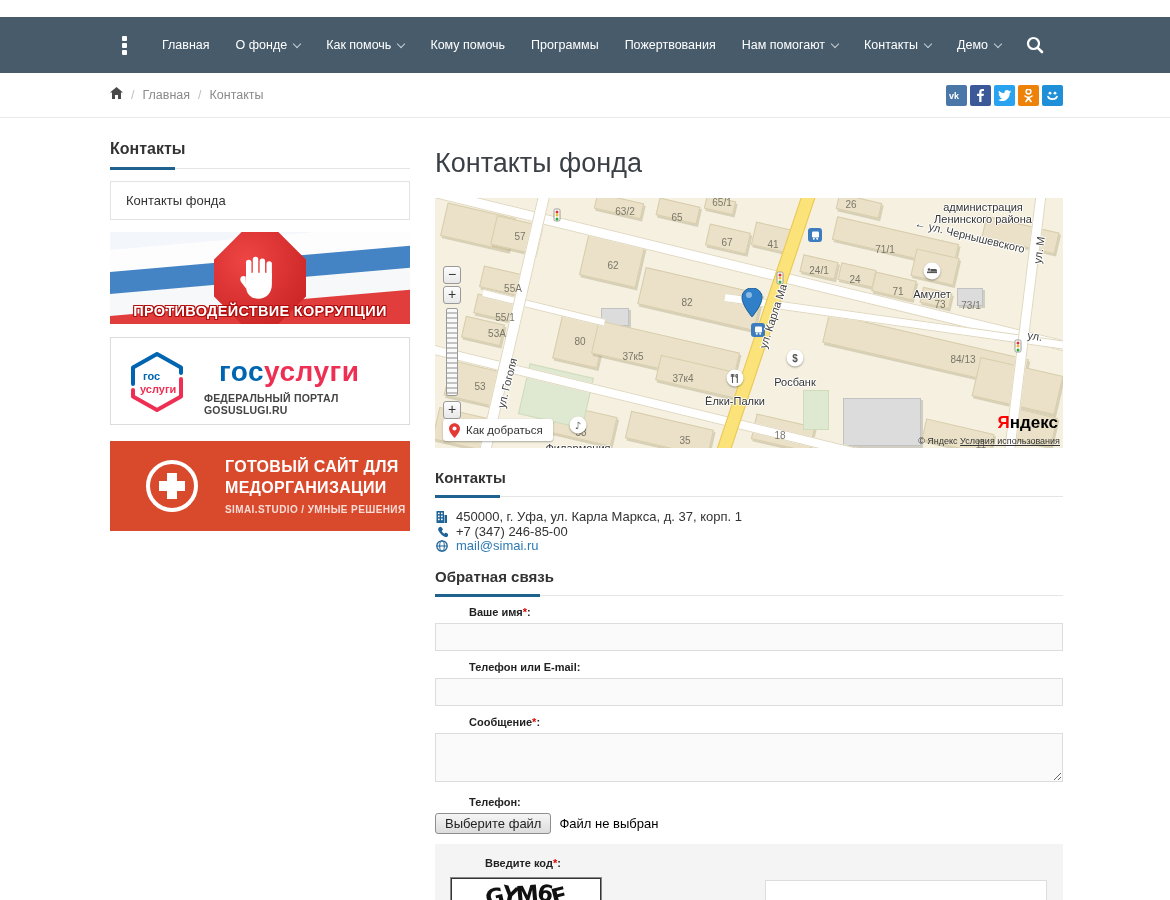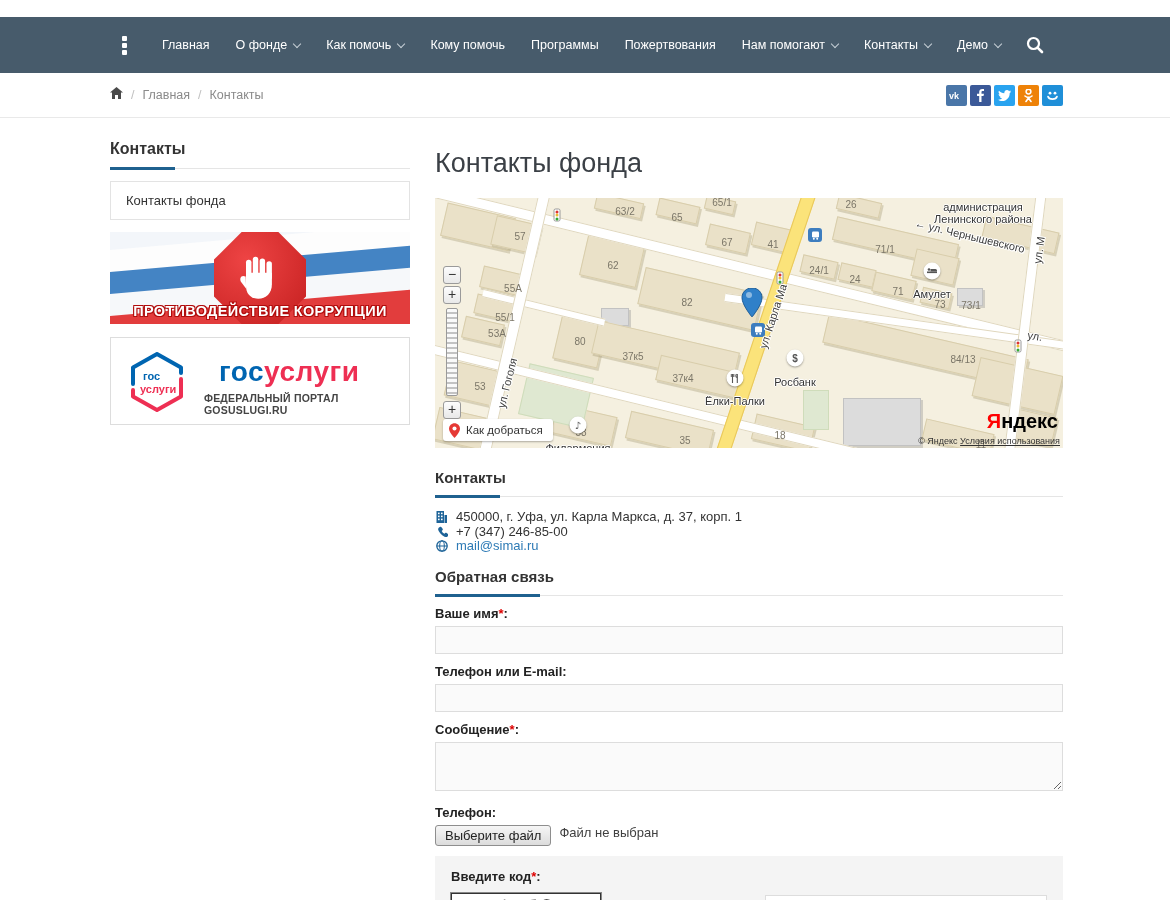--- a/index.html
+++ b/index.html
@@ -93,43 +93,43 @@
   .tlight { position:absolute; width:7px; height:13px; background:#fff; border:1px solid #999; border-radius:2px;
     display:flex; flex-direction:column; align-items:center; justify-content:space-evenly; transform:translate(-50%,-50%); }
   .tlight i { width:3px; height:3px; border-radius:50%; display:block; }
   .zoomcol { position:absolute; left:8px; top:68px; width:18px; }
   .zbtn { width:18px; height:18px; background:linear-gradient(#fdfdfd,#e8e8e8); border:1px solid #9a9a9a; border-radius:3px;
     font-size:14px; line-height:15px; text-align:center; color:#333; cursor:pointer; margin-bottom:2px; }
   .zslider { width:12px; height:88px; margin:4px 0 5px 3px; border:1px solid #9a9a9a; border-radius:2px;
     background:repeating-linear-gradient(180deg,#fafafa 0 3px,#c3c3c3 3px 5px); cursor:pointer; }
   .routebtn { position:absolute; left:8px; top:221px; height:22px; background:#fff; border-radius:3px; box-shadow:0 1px 2px rgba(0,0,0,.3);
     display:flex; align-items:center; padding:0 10px 0 6px; font-size:11.5px; color:#333; cursor:pointer; gap:6px; }
-  .ylogo { position:absolute; right:5px; bottom:15px; font-size:20px; font-weight:bold; color:#000; cursor:pointer; }
+  .ylogo { position:absolute; right:5px; bottom:15px; font-size:17px; font-weight:bold; color:#000; cursor:pointer; }
   .ylogo .ya { color:#f00; }
   .map-attr { position:absolute; right:3px; bottom:2px; font-size:9px; color:#333; }
   .map-attr a { color:#333; text-decoration:underline; cursor:pointer; }
   .placemark { position:absolute; transform:translate(-50%,-100%); }
 
   
   .contact-block { margin-top:21px; }
   .contact-rows { margin-top:13px; }
   .c-row { display:flex; align-items:center; gap:8px; font-size:13px; color:#333; line-height:14.5px; }
   .c-row a { color:#2d7ab5; text-decoration:none; cursor:pointer; }
   .c-icon { width:13px; display:flex; justify-content:center; }
 
   
   .fb-block { margin-top:14px; }
-  .f-label { font-size:13px; font-weight:bold; color:#222; margin-top:10px; margin-bottom:5px; }
+  .f-label { font-size:11px; font-weight:bold; color:#222; margin-top:10px; margin-bottom:5px;margin-left:34px; }
   .f-label .req { color:#d00; }
   .f-input { width:628px; height:28px; background:#fafafa; border:1px solid #ddd; padding:0 8px; font-size:13px; font-family:"Liberation Sans",sans-serif; }
   textarea.f-input { height:49px; resize:vertical; padding-top:5px; }
-  .file-row { display:flex; gap:8px; margin-top:2px; }
+  .file-row { display:flex; align-items:center; gap:8px; margin-top:2px; }
   .file-btn { font-size:13px; font-family:"Liberation Sans",sans-serif; padding:2px 9px; background:linear-gradient(#f6f6f6,#dcdcdc);
     border:1px solid #8e8e8e; border-radius:3px; cursor:pointer; color:#222; }
-  .file-status { font-size:13px; color:#404040; }
+  .file-status { font-size:13px; color:#000000; }
   .captcha-panel { margin-top:10px; background:#f4f4f4; padding:13px 16px; height:112px; }
   .captcha-row { display:flex; justify-content:space-between; align-items:center; margin-top:9px; }
   .captcha-img { width:150px; height:34px; background:#fff; border:1px solid #333; outline:1px solid #888; display:flex; align-items:center; justify-content:center; }
   .captcha-img span { font-size:23px; font-weight:bold; color:#111; display:inline-block; font-family:"DejaVu Sans",sans-serif; }
   .captcha-input { width:282px; height:30px; background:#fff; border:1px solid #ddd; padding:0 8px; font-size:13px; }
 </style>
 </head>
 <body>
 
 <div class="page">
@@ -235,20 +235,29 @@
           <path d="M3 32 L3 15.5 L27 2 L51 15.5 L51 21" fill="none" stroke="#0065b1" stroke-width="4" stroke-linecap="round" stroke-linejoin="round"></path>
           <path d="M51 27 L51 44.5 L27 58 L3 44.5 L3 38" fill="none" stroke="#ee2f53" stroke-width="4" stroke-linecap="round" stroke-linejoin="round"></path>
           <text x="13" y="28" font-size="11" font-weight="bold" fill="#0065b1" font-family="Liberation Sans, sans-serif">гос</text>
           <text x="10" y="41" font-size="11" font-weight="bold" fill="#ee2f53" font-family="Liberation Sans, sans-serif">услуги</text>
         </svg>
       </span>
       <div class="b2-words"><span class="blue">гос</span><span class="red">услуги</span></div>
       <div class="b2-sub">ФЕДЕРАЛЬНЫЙ ПОРТАЛ GOSUSLUGI.RU</div>
     </div>
 
+    <div class="banner b3">
+      <span class="b3-circle">
+          <i class="h"></i>
+          <i class="v"></i>
+        </span>
+      <div class="b3-line b3-l1">ГОТОВЫЙ САЙТ ДЛЯ</div>
+      <div class="b3-line b3-l2">МЕДОРГАНИЗАЦИИ</div>
+      <div class="b3-sub">SIMAI.STUDIO / УМНЫЕ РЕШЕНИЯ</div>
+    </div>
   </aside>
 
   <main class="main">
     <h1 class="page-title">Контакты фонда</h1>
 
     <div class="map" id="map">
       <div id="map-layers">
           <div class="bld" style="left: 8px; top: 12px; width: 70px; height: 34px; transform: rotate(13deg);"></div>
           <div class="bld" style="left: 58px; top: 22px; width: 46px; height: 30px; transform: rotate(13deg);"></div>
           <div class="bld" style="left: 46px; top: 72px; width: 42px; height: 22px; transform: rotate(13deg);"></div>

